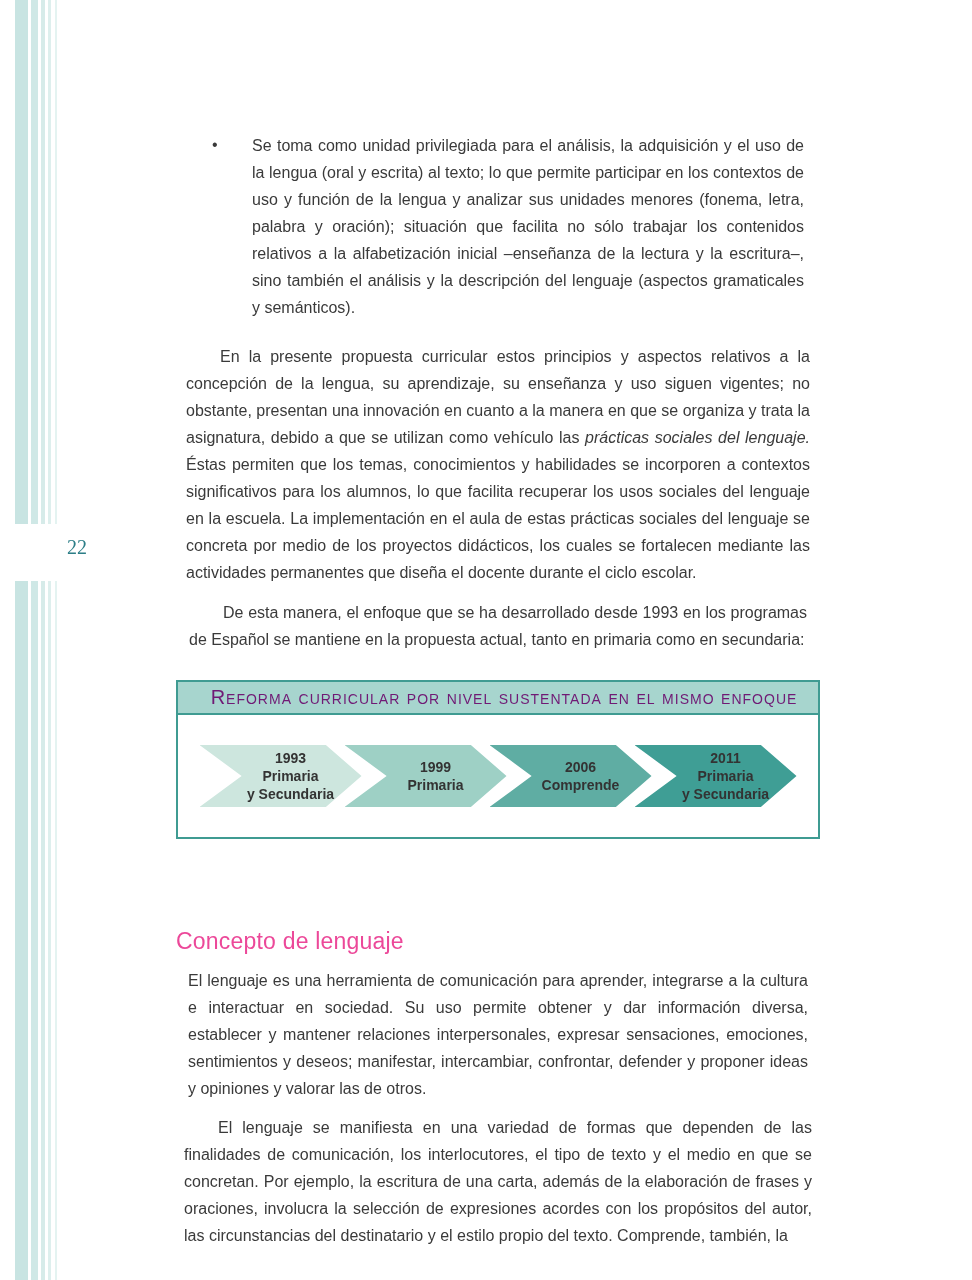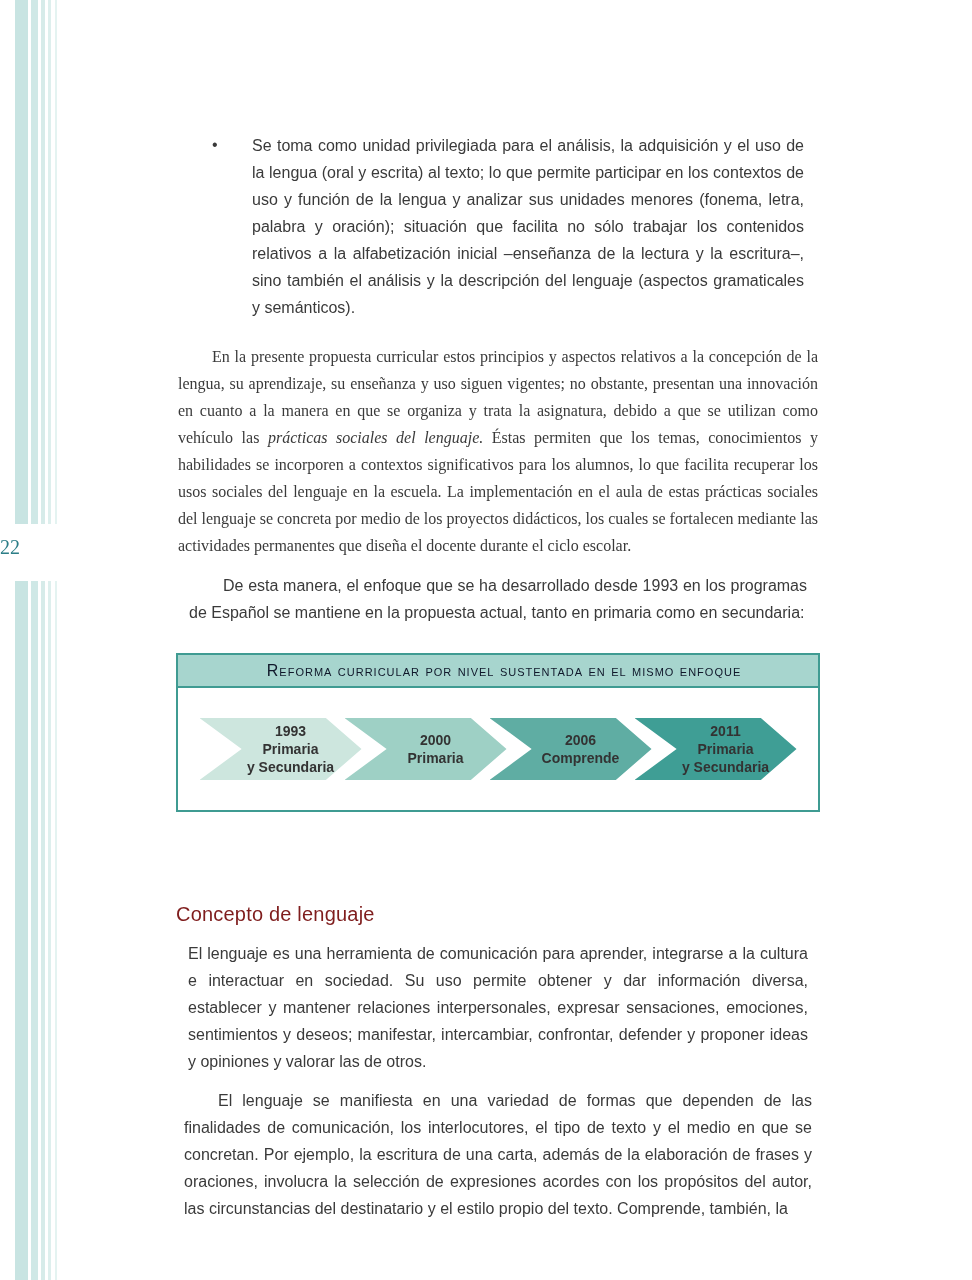--- a/index.html
+++ b/index.html
@@ -16,55 +16,55 @@
   .stripes{position:absolute;top:0;left:0;width:70px;height:1280px;}
   .stripe{position:absolute;top:0;height:1280px;}
   .s1{left:15px;width:13px;background:#c8e4e2;}
   .s2{left:31px;width:7px;background:#cfe8e6;}
   .s3{left:41px;width:4px;background:#d6ebe9;}
   .s4{left:48px;width:3px;background:#ddefed;}
   .s5{left:55px;width:2px;background:#e4f3f1;}
   .stripe-gap{position:absolute;left:0;top:524px;width:70px;height:57px;background:#ffffff;}
   .page-number{
     position:absolute;left:0;top:536px;width:70px;
-    text-align:left;
+    text-align:right;
     font-family:"Liberation Serif", serif;
-    font-size:20px;color:#2c7e87;
+    font-size:20px;color:#2c7e87;padding-left:17px;
   }
 
   
   .content{
     position:absolute;left:176px;top:116px;width:644px;
     font-size:16px;line-height:27px;
   }
   .just{text-align:justify;margin:16px;}
   .indent{text-indent:34px;}
 
   .bullet-item{position:relative;padding-left:60px;margin:0 0 22px 0;}
   .bullet-marker{position:absolute;left:36px;top:-1px;font-size:16px;color:#3a3a3a;}
 
-  .p2{margin:2px;font-family:Liberation Serif, serif;}
+  .p2{margin:10px;}
   .p3{margin:13px;}
   .italic{font-style:italic;}
 
   
   .diagram{
     margin-top:27px;
     border:2px solid #3f9b92;
     background:#ffffff;
   }
   .diagram-header{
     background:#a7d5ce;
     border-bottom:2px solid #3f9b92;
     height:31px;
     display:flex;align-items:center;justify-content:center;
     font-variant:small-caps;
     letter-spacing:1px;
-    font-size:16px;
-    color:#0f172a;
+    font-size:20px;
+    color:#701a75;
     text-indent:0;
     padding-left:12px;
   }
   .diagram-body{
     height:100px;
     display:flex;align-items:center;justify-content:center;
     padding:11px 6px;
   }
   .arrow{
     width:162px;height:62px;
@@ -78,22 +78,22 @@
   .arrow span:empty{display:none;}
   .a1{background:#cde6de;}
   .a2{background:#9ed0c5;}
   .a3{background:#5fada3;}
   .a4{background:#3f9e95;align-items:center;}
 
   
   .section-heading{
     margin:88px 0 6px 0;
     font-weight:normal;
-    font-size:20px;line-height:28px;
-    color:#7f1d1d;
+    font-size:23px;line-height:28px;
+    color:#ec4899;
     letter-spacing:0.2px;
   }
   .p4{margin:12px;}
   .p5{margin:8px;}
 </style>
 </head>
 <body>
 
 <div class="page">
 
@@ -121,21 +121,21 @@
 
     <div class="diagram">
       <div class="diagram-header">Reforma curricular por nivel sustentada en el mismo enfoque</div>
       <div class="diagram-body">
         <div class="arrow a1">
           <span>1993</span>
           <span>Primaria</span>
           <span>y Secundaria</span>
         </div>
         <div class="arrow a2">
-          <span>2000</span>
+          <span>1999</span>
           <span>Primaria</span>
 
         </div>
         <div class="arrow a3">
           <span>2006</span>
           <span>Comprende</span>
 
         </div>
         <div class="arrow a4">
           <span>2011</span>

